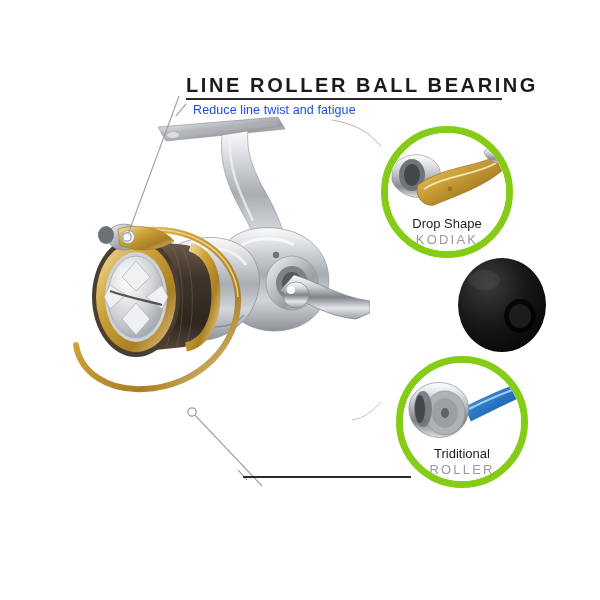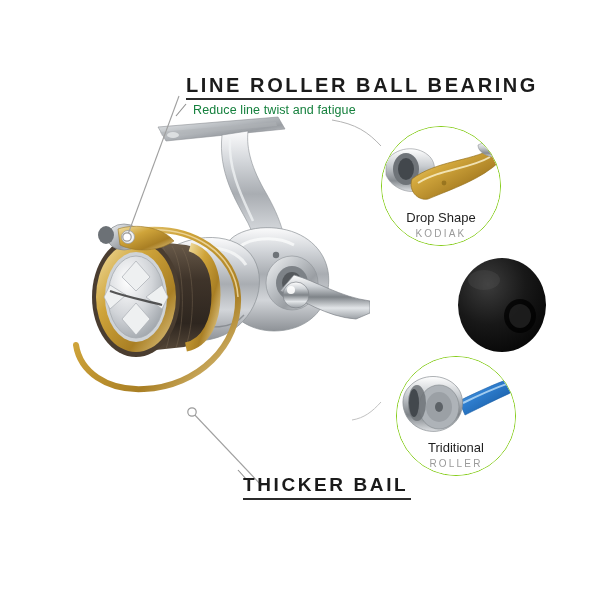--- a/index.html
+++ b/index.html
@@ -25,21 +25,21 @@
     font-size: 20px;
     line-height: 22px;
     white-space: nowrap;
   }
   .callout-rule {
     height: 2px;
     background: #2b2b2b;
     margin-top: 2px;
   }
   .callout-sub {
-    color: #15803d;
+    color: #1d4ed8;
     font-size: 12.5px;
     line-height: 15px;
     letter-spacing: .1px;
     white-space: nowrap;
     margin-top: 3px;
   }
 
   #callout-top { left: 186px; top: 74px; }
   #callout-top .callout-rule { width: 316px; }
   #callout-top .callout-sub { margin-left: 7px; }
@@ -50,21 +50,21 @@
 
   
   #leaders { position: absolute; left: 0; top: 0; width: 600px; height: 600px; }
 
   
   .compare {
     position: absolute;
     width: 118px;
     height: 118px;
     border-radius: 50%;
-    border: 1px solid #84cc16;
+    border: 7px solid #84cc16;
     background: #ffffff;
     overflow: hidden;
   }
   #compare-top    { left: 381px; top: 126px; }
   #compare-bottom { left: 396px; top: 356px; }
 
   .compare-photo {
     position: absolute;
     left: 0; top: 0;
     width: 118px;
@@ -79,21 +79,21 @@
     font-size: 13px;
     color: #1e1e1e;
     line-height: 15px;
   }
   .compare-brand {
     position: absolute;
     left: 0;
     bottom: 6px;
     width: 118px;
     text-align: center;
-    font-size: 10px;
+    font-size: 13px;
     color: #9a9a9a;
     letter-spacing: 2.2px;
     line-height: 11px;
   }
 
   
   #reel {
     position: absolute;
     left: 40px;
     top: 105px;
@@ -270,21 +270,20 @@
     <path d="M352 420 C364 418, 372 412, 381 402" stroke="#c2c2c2" stroke-width="1" fill="none"></path>
   </svg>
 
   <div class="callout" id="callout-top">
     <div class="callout-title">LINE ROLLER BALL BEARING</div>
     <div class="callout-rule"></div>
     <div class="callout-sub">Reduce line twist and fatigue</div>
   </div>
 
   <div class="callout" id="callout-bottom">
-    <div class="callout-title">THICKER BAIL</div>
     <div class="callout-rule"></div>
   </div>
 
   <div class="compare" id="compare-top">
     <svg class="compare-photo" viewBox="0 0 118 118">
       <defs>
         <linearGradient id="cGold" x1="0" y1="0" x2="1" y2="1">
           <stop offset="0" stop-color="#f6e6b4"></stop>
           <stop offset="0.35" stop-color="#d3a83d"></stop>
           <stop offset="0.7" stop-color="#a67c22"></stop>

